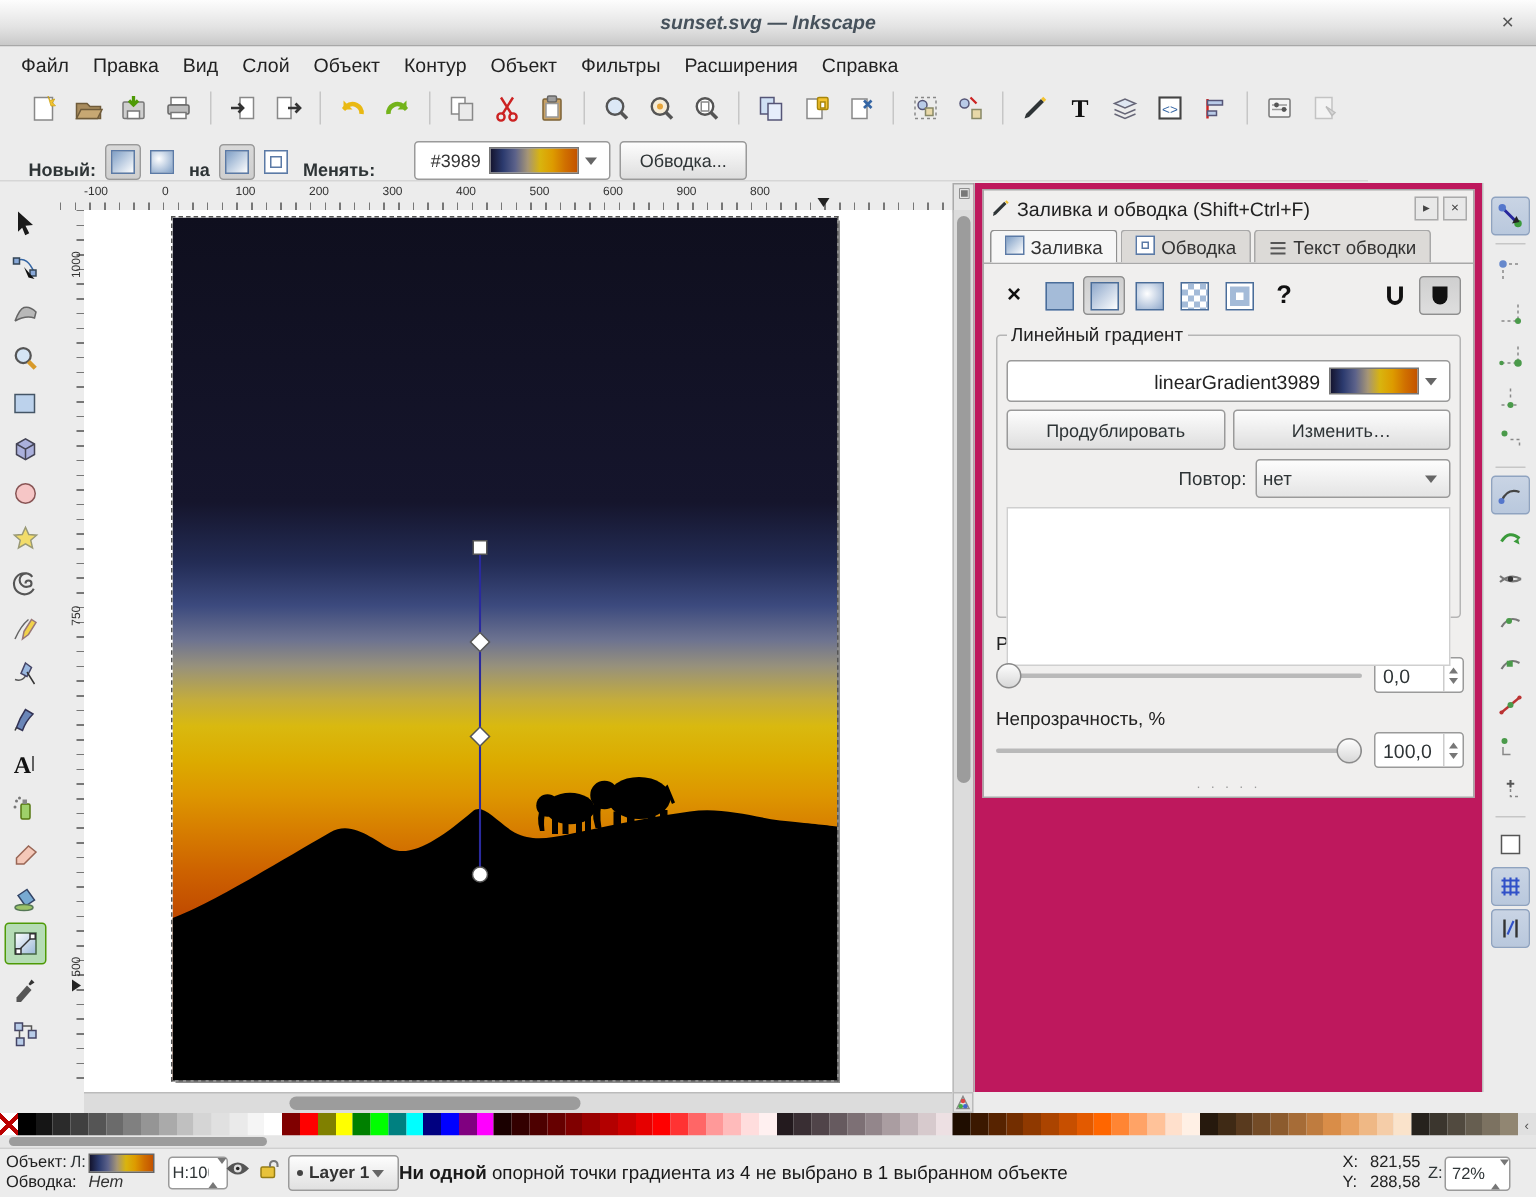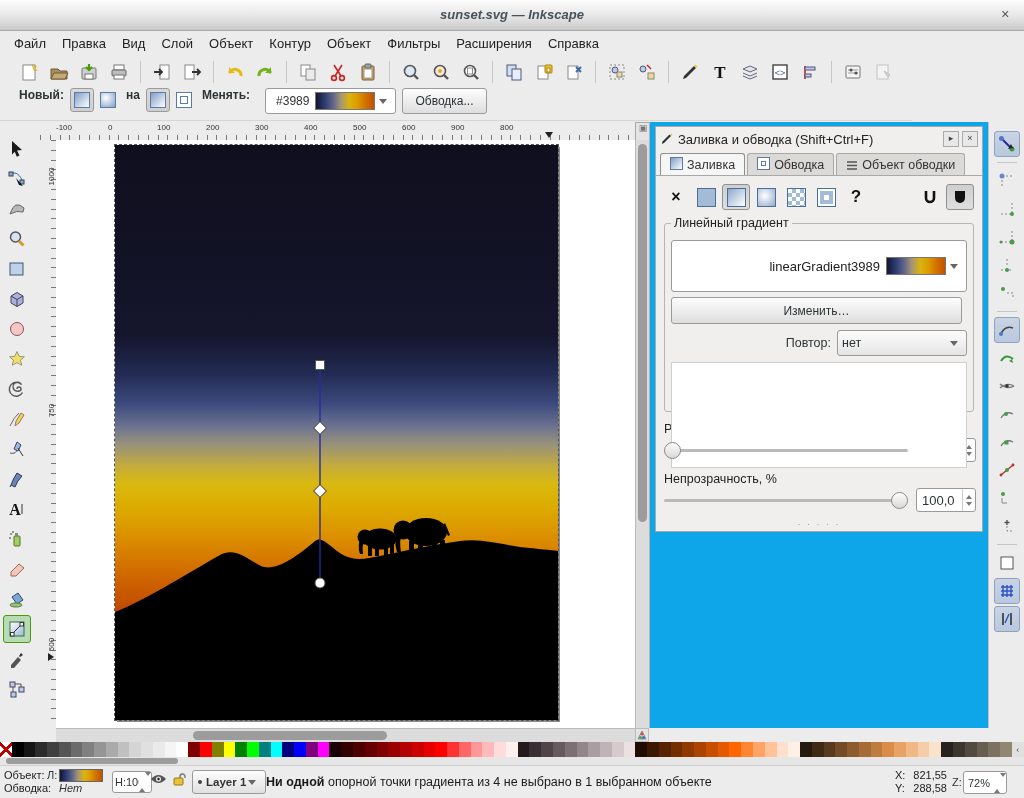--- a/index.html
+++ b/index.html
@@ -13,28 +13,28 @@
     color:#555;font-size:14px;cursor:default;}
   
   #menubar{position:absolute;left:0;top:31px;width:1024px;height:25px;background:#ececec;display:flex;align-items:center;padding-left:6px;box-sizing:border-box;}
   .menu-item{padding:3px 8px;color:#222;}
   
   #toolbar{position:absolute;left:0;top:56px;width:1024px;height:32px;display:flex;align-items:center;padding-left:14px;box-sizing:border-box;}
   .tbtn{width:28px;height:28px;display:flex;align-items:center;justify-content:center;border:1px solid transparent;border-radius:3px;}
   .tsep{width:1px;height:22px;background:#c6c6c6;margin:0 6px;}
   .disabled{opacity:.4;}
   
-  #gradbar{position:absolute;left:0;top:88px;width:912px;height:33px;display:flex;align-items:flex-start;padding-left:14px;box-sizing:border-box;border-bottom:1px solid #d6d6d6;}
+  #gradbar{position:absolute;left:0;top:88px;width:912px;height:33px;display:flex;align-items:flex-end;padding-left:14px;box-sizing:border-box;border-bottom:1px solid #d6d6d6;}
   #gradbar .lbl{font-weight:bold;font-size:12px;margin:0 5px;}
   .minibtn{width:22px;height:22px;border:1px solid transparent;border-radius:3px;display:flex;align-items:center;justify-content:center;margin:0 1px;}
   .minibtn.pressed{border:1px solid #9a9a9a;background:linear-gradient(#d9d9d9,#cfcfcf);}
   .gsw{width:14px;height:14px;border:1px solid #5b7aa6;background:linear-gradient(135deg,#7f9fc6,#fff);}
   .gsw.radial{background:radial-gradient(circle at 35% 35%,#fff,#7f9fc6);}
   .gsw.outline{background:#fff;box-shadow:inset 0 0 0 3px #fff,inset 0 0 0 4px #5b7aa6;}
-  #grad-combo{display:flex;align-items:center;height:24px;border:1px solid #9a9a9a;background:#fff;border-radius:3px;margin-left:10px;padding:0 4px;}
+  #grad-combo{display:flex;align-items:center;height:24px;border:1px solid #9a9a9a;background:#fff;border-radius:3px;margin-left:21px;padding:0 4px;}
   #grad-combo .gid{color:#333;font-size:12px;padding:0 6px;}
   .grad-preview{width:58px;height:16px;border:1px solid #777;}
   .combo-arrow{width:0;height:0;border-left:4px solid transparent;border-right:4px solid transparent;border-top:5px solid #666;margin:0 4px;}
   .gtk-btn{height:24px;border:1px solid #9a9a9a;border-radius:3px;background:linear-gradient(#fdfdfd,#dedede);
     padding:0 12px;display:flex;align-items:center;font-size:12px;color:#2e3436;}
   
   #toolbox{position:absolute;left:0;top:122px;width:33px;height:606px;background:#ececec;display:flex;flex-direction:column;align-items:center;padding-top:12px;box-sizing:border-box;}
   .tool{width:26px;height:26px;margin:1px 0;display:flex;align-items:center;justify-content:center;border:1px solid transparent;border-radius:3px;}
   .tool.selected{background:#b5dcb5;border:1px solid #4e9a06;}
   #hruler{position:absolute;left:40px;top:122px;width:595px;height:18px;background:#ececec;border-bottom:1px solid #999;
@@ -47,39 +47,39 @@
   #vmarker{position:absolute;left:8px;top:513px;width:0;height:0;border-top:4px solid transparent;border-bottom:4px solid transparent;border-left:6px solid #222;}
   #ruler-corner{position:absolute;left:635px;top:122px;width:14px;height:18px;border:1px solid #aaa;background:#e4e4e4;font-size:9px;text-align:center;color:#777;}
   #canvas{position:absolute;left:56px;top:140px;width:579px;height:588px;background:#fff;overflow:hidden;}
   #page{position:absolute;left:59px;top:5px;width:443px;height:575px;outline:1px dashed #555;box-shadow:2px 2px 0 rgba(0,0,0,.45);}
   #vscroll{position:absolute;left:635px;top:140px;width:14px;height:588px;background:#dcdcdc;border-left:1px solid #bbb;}
   #vthumb{position:absolute;left:2px;top:4px;width:9px;height:378px;background:#9c9c9c;border-radius:5px;}
   #hscroll{position:absolute;left:56px;top:728px;width:579px;height:14px;background:#dcdcdc;border-top:1px solid #bbb;}
   #hthumb{position:absolute;left:137px;top:2px;width:194px;height:9px;background:#9c9c9c;border-radius:5px;}
   #cms-btn{position:absolute;left:635px;top:728px;width:14px;height:14px;background:#e4e4e4;border:1px solid #bbb;box-sizing:border-box;}
   
-  #dock{position:absolute;left:649px;top:122px;width:339px;height:606px;background:#0ea5e9;border-left:1px solid #b3b3b3;box-sizing:border-box;padding:4px 5px;}
+  #dock{position:absolute;left:649px;top:122px;width:339px;height:606px;background:#be185d;border-left:1px solid #b3b3b3;box-sizing:border-box;padding:4px 5px;}
   #panel{border:1px solid #a8a8a8;background:#f0efee;height:404px;position:relative;}
   #panel-header{height:20px;display:flex;align-items:center;padding:2px 4px;}
   #panel-title{flex:1;font-size:13px;color:#222;margin-left:4px;white-space:nowrap;}
   .ph-btn{width:14px;height:14px;border:1px solid #aaa;background:#e8e8e8;font-size:9px;line-height:12px;text-align:center;color:#444;margin-left:3px;}
   #tabs{display:flex;margin:2px 0 0 4px;height:22px;}
   .tab{display:flex;align-items:center;padding:0 9px;border:1px solid #a8a8a8;border-bottom:none;background:#dcdad7;margin-right:2px;font-size:12.5px;border-radius:3px 3px 0 0;color:#333;}
   .tab.active{background:#f6f6f6;position:relative;top:0;border-color:#8f8f8f;}
   .tab .ticon{margin-right:4px;}
   #tabbody{border-top:1px solid #a8a8a8;background:#f0efee;padding:6px 6px 0 6px;height:338px;box-sizing:border-box;}
   #filltype-row{display:flex;align-items:center;height:30px;}
   .ft{width:26px;height:24px;display:flex;align-items:center;justify-content:center;border:1px solid transparent;border-radius:3px;margin-right:2px;}
   .ft.pressed{border:1px solid #8f8f8f;background:linear-gradient(#cfcfcf,#dedede);}
   .ftsq{width:17px;height:17px;border:1px solid #4a6d99;}
   .ft-x{font-size:16px;font-weight:bold;color:#111;}
   .ft-q{font-size:17px;font-weight:bold;color:#111;}
   #fieldset{border:1px solid #b5b5b5;border-radius:3px;margin-top:4px;position:relative;padding:10px 6px 6px 6px;height:196px;box-sizing:border-box;background:#f0efee;}
   #fieldset legend{font-size:12.5px;padding:0 3px;color:#222;}
-  #lg-combo{display:flex;align-items:center;justify-content:flex-end;height:26px;border:1px solid #9a9a9a;background:#fff;border-radius:3px;padding:12px 4px;}
+  #lg-combo{display:flex;align-items:center;justify-content:flex-end;height:26px;border:1px solid #9a9a9a;background:#fff;border-radius:3px;padding:0 4px;}
   #lg-combo .gname{font-size:13px;color:#222;margin-right:6px;}
   #btnrow{display:flex;margin-top:5px;}
   #btnrow .gtk-btn{flex:1;justify-content:center;height:25px;}
   #btnrow .gtk-btn:first-child{margin-right:5px;}
   #repeat-row{display:flex;align-items:center;justify-content:flex-end;margin-top:6px;}
   #repeat-combo{display:flex;align-items:center;justify-content:space-between;width:120px;height:24px;border:1px solid #9a9a9a;background:linear-gradient(#fdfdfd,#e4e4e4);border-radius:3px;margin-left:6px;padding:0 4px;font-size:12.5px;}
   #fs-empty{margin-top:6px;height:104px;background:#fff;border:1px solid #cfcfcf;}
   .sec-label{font-size:12.5px;margin:10px 0 2px 2px;color:#222;}
   .slider-row{display:flex;align-items:center;margin:2px 0 0 2px;}
   .slider{flex:1;height:20px;position:relative;}
@@ -588,21 +588,21 @@
         <div class="tab">
           <span class="ticon"><span class="gsw outline" style="width:11px;height:11px;display:inline-block"></span></span>
           <span>Обводка</span>
         </div>
         <div class="tab">
           <span class="ticon">
               <svg width="12" height="12">
                 <path d="M1,3 h10 M1,6.5 h10 M1,10 h10" stroke="#555" stroke-width="1.4"></path>
               </svg>
             </span>
-          <span>Объект обводки</span>
+          <span>Текст обводки</span>
         </div>
       </div>
       <div id="tabbody">
         <div id="filltype-row">
           <div class="ft">
               <span class="ft-x">×</span>
             </div>
           <div class="ft">
               <span class="ftsq" style="background:#a4bbd8"></span>
             </div>
@@ -634,20 +634,21 @@
             </div>
         </div>
         <fieldset id="fieldset">
           <legend>Линейный градиент</legend>
           <div id="lg-combo">
             <span class="gname">linearGradient3989</span>
             <span class="grad-preview" style="background-image: linear-gradient(to right, rgb(20, 20, 46), rgb(43, 58, 110), rgb(92, 98, 138), rgb(165, 149, 118), rgb(217, 180, 14), rgb(221, 155, 0), rgb(208, 112, 0), rgb(195, 82, 0));"></span>
             <span class="combo-arrow"></span>
           </div>
           <div id="btnrow">
+            <div class="gtk-btn">Продублировать</div>
             <div class="gtk-btn">Изменить…</div>
           </div>
           <div id="repeat-row">
             <span style="font-size:12.5px">Повтор:</span>
             <div id="repeat-combo">
               <span>нет</span>
               <span class="combo-arrow"></span>
             </div>
           </div>
           <div id="fs-empty"></div>

